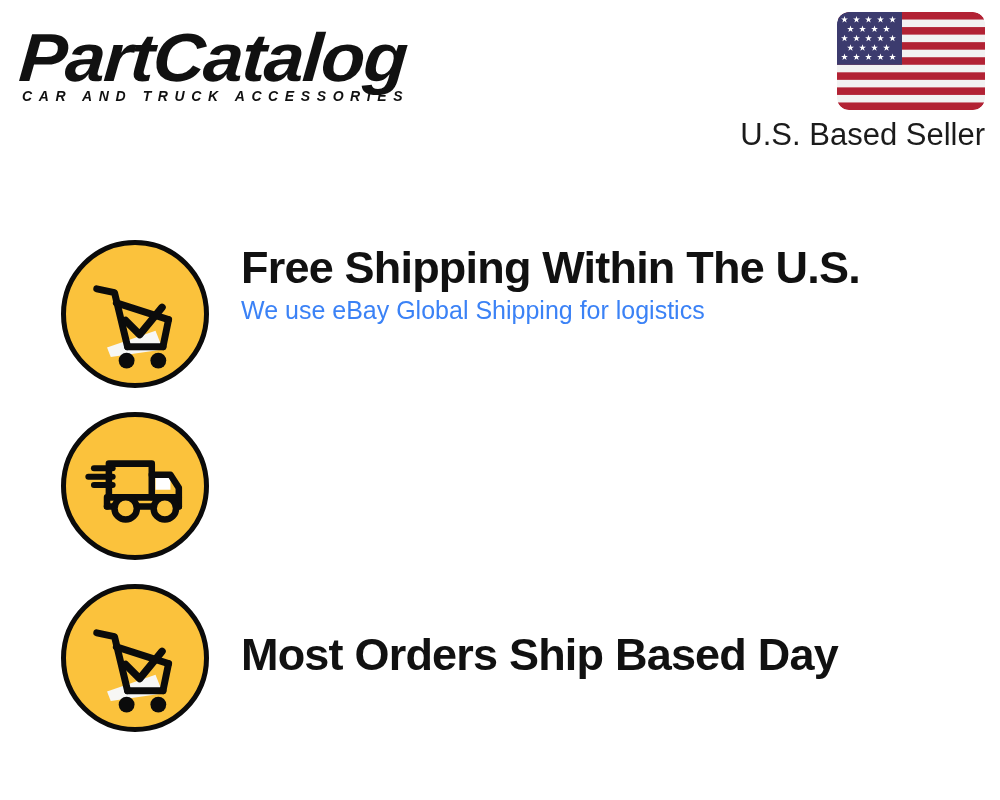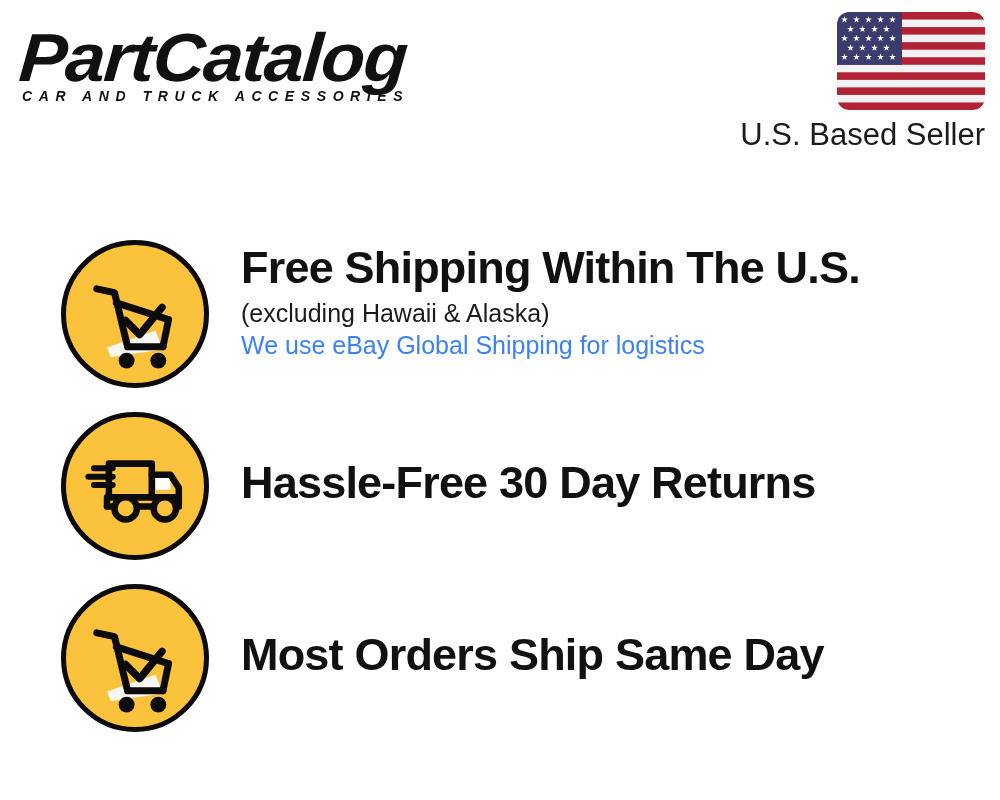--- a/index.html
+++ b/index.html
@@ -181,21 +181,20 @@
             <path d="M66 109 L104 109"></path>
             <path d="M110 80 L104 109"></path>
           </g>
           <path d="M64 81 L79 96 L103 67" fill="none" stroke="#0b0b0b" stroke-width="8" stroke-linecap="round" stroke-linejoin="round"></path>
           <circle cx="65" cy="124" r="8.5" fill="#0b0b0b"></circle>
           <circle cx="99" cy="124" r="8.5" fill="#0b0b0b"></circle>
         </svg>
       </div>
       <div class="feature-text">
         <div class="feature-title">Free Shipping Within The U.S.</div>
-        <div class="feature-note">(excluding Hawaii &amp; Alaska)</div>
         <div class="feature-sub">We use eBay Global Shipping for logistics</div>
       </div>
     </div>
 
     <div class="feature-row row-2">
       <div class="badge">
         <svg viewBox="0 0 148 148">
           <path d="M96 60 L112 60 L112 78 L96 78 Z" fill="#FFFFFF"></path>
           <g fill="none" stroke="#0b0b0b" stroke-width="7" stroke-linecap="round" stroke-linejoin="round">
             <path d="M46 50 L92 50 L92 86 L46 86 Z"></path>
@@ -205,39 +204,36 @@
           </g>
           <g fill="none" stroke="#0b0b0b" stroke-width="6.5" stroke-linecap="round">
             <path d="M30 55 L50 55"></path>
             <path d="M24 64 L50 64"></path>
             <path d="M30 73 L50 73"></path>
           </g>
           <circle cx="64" cy="98" r="12" fill="#FBC23C" stroke="#0b0b0b" stroke-width="7"></circle>
           <circle cx="106" cy="98" r="12" fill="#FBC23C" stroke="#0b0b0b" stroke-width="7"></circle>
         </svg>
       </div>
-      <div class="feature-text">
-        <div class="feature-title">Hassle-Free 30 Day Returns</div>
-      </div>
     </div>
 
     <div class="feature-row row-3">
       <div class="badge">
         <svg viewBox="0 0 148 148">
           <path d="M48 120 L44 110 L96 92 L104 112 Z" fill="#F7F7F5"></path>
           <g fill="none" stroke="#0b0b0b" stroke-width="7.5" stroke-linecap="round" stroke-linejoin="round">
             <path d="M33 47 L52 51 L66 109"></path>
             <path d="M54 62 L110 80"></path>
             <path d="M66 109 L104 109"></path>
             <path d="M110 80 L104 109"></path>
           </g>
           <path d="M64 81 L79 96 L103 67" fill="none" stroke="#0b0b0b" stroke-width="8" stroke-linecap="round" stroke-linejoin="round"></path>
           <circle cx="65" cy="124" r="8.5" fill="#0b0b0b"></circle>
           <circle cx="99" cy="124" r="8.5" fill="#0b0b0b"></circle>
         </svg>
       </div>
       <div class="feature-text">
-        <div class="feature-title">Most Orders Ship Same Day</div>
+        <div class="feature-title">Most Orders Ship Based Day</div>
       </div>
     </div>
 
   </div>
 </div>
 
 </body></html>

